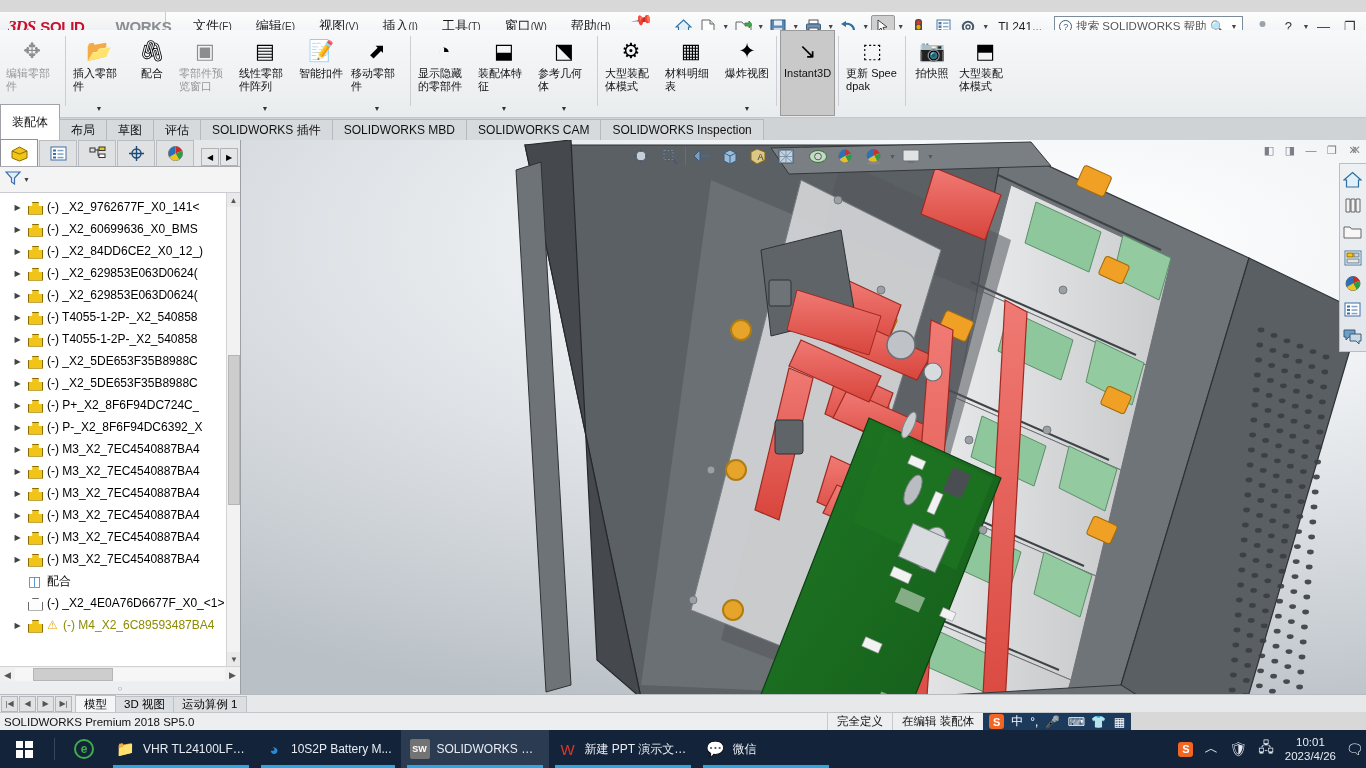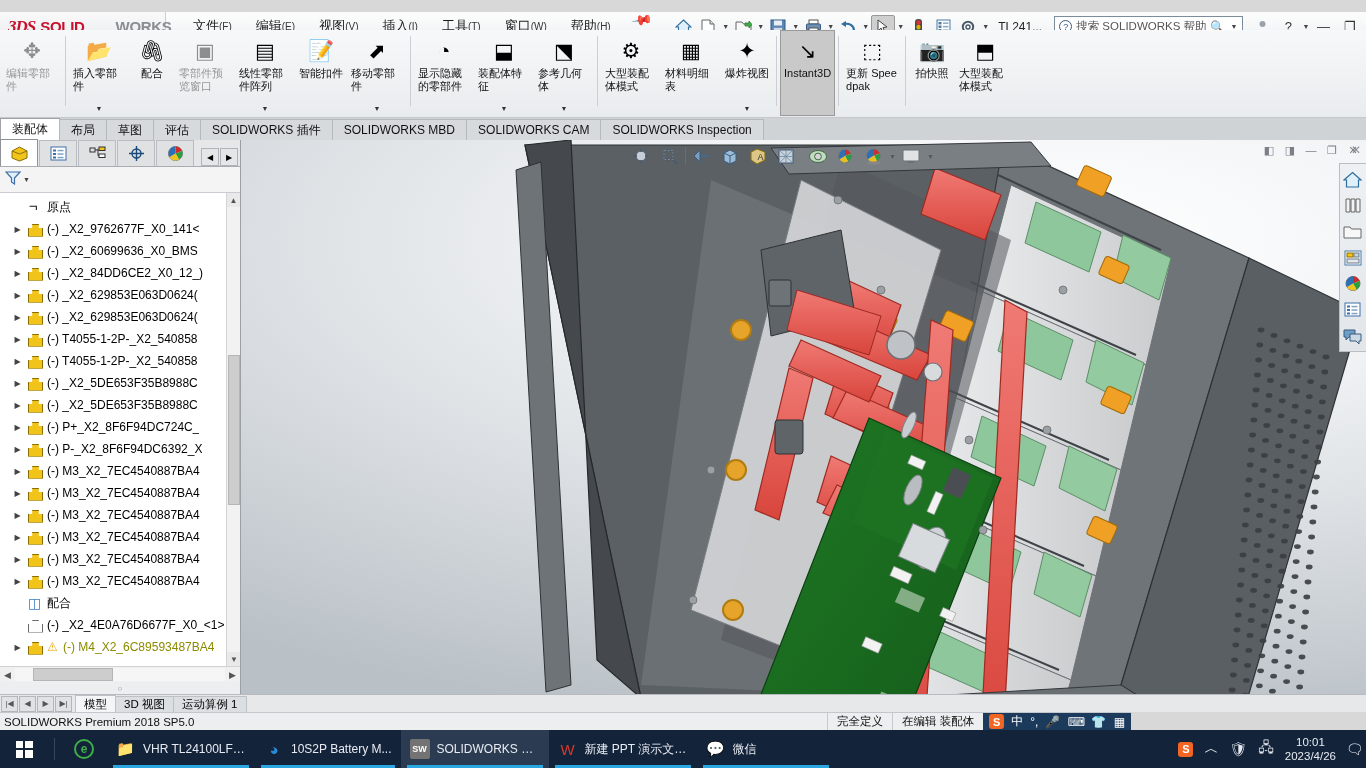--- a/index.html
+++ b/index.html
@@ -72,21 +72,21 @@
   
   .tabstrip{
     position:absolute; left:0; top:118px; width:1366px; height:22px;
     background:#cfd3d6; display:flex; align-items:flex-end;
   }
   .tab{
     height:21px; padding:0 11px; display:flex; align-items:center;
     font-size:12px; color:#111; background:#d7dadd;
     border:1px solid #b5b9bd; border-bottom:none; margin-right:-1px;
   }
-  .tab.active{ background:#fff; border-color:#9fa3a7; height:22px;align-items:center;}
+  .tab.active{ background:#fff; border-color:#9fa3a7; height:36px;align-items:center;}
 
   
   .leftpanel{
     position:absolute; left:0; top:140px; width:241px; height:554px;
     background:#f0f0f0; border-right:1px solid #9aa0a6;
     display:flex; flex-direction:column;
   }
   .lp-tabs{ height:27px; display:flex; align-items:flex-end; background:#e6e7e9;
             border-bottom:1px solid #a8acb0;}
   .lp-tab{ width:38px;height:26px;display:flex;align-items:center;justify-content:center;
@@ -503,25 +503,20 @@
       <span class="funnel">
         <svg width="17" height="14" viewBox="0 0 17 14">
             <path d="M1 1 H15 L9.5 7 V13 L6.5 11 V7Z" fill="#dff0fb" stroke="#3f6ea8" stroke-width="1.2"></path>
           </svg>
       </span>
       <span class="caret">▼</span>
     </div>
 
     <div class="tree">
       <div id="tree-rows">
-          <div class="trow">
-            <span class="arrow"></span>
-            <span class="picon origin"></span>
-            <span class="tlabel">原点</span>
-          </div>
           <div class="trow">
             <span class="arrow">▶</span>
             <span class="picon part"></span>
             <span class="tlabel">(-) _X2_9762677F_X0_141&lt;</span>
           </div>
           <div class="trow">
             <span class="arrow">▶</span>
             <span class="picon part"></span>
             <span class="tlabel">(-) _X2_60699636_X0_BMS</span>
           </div>

